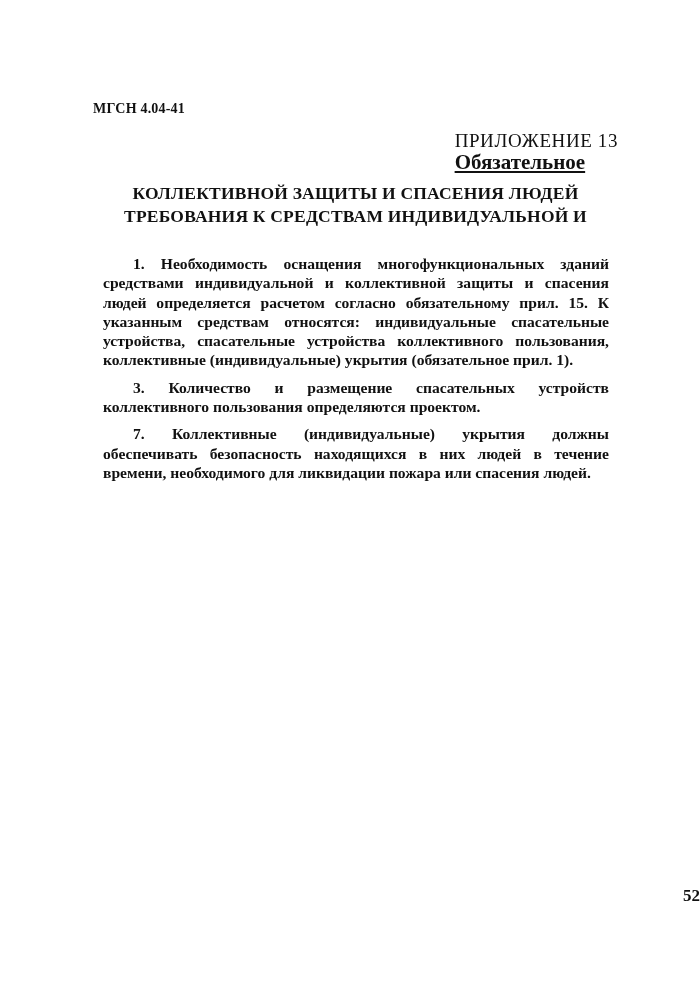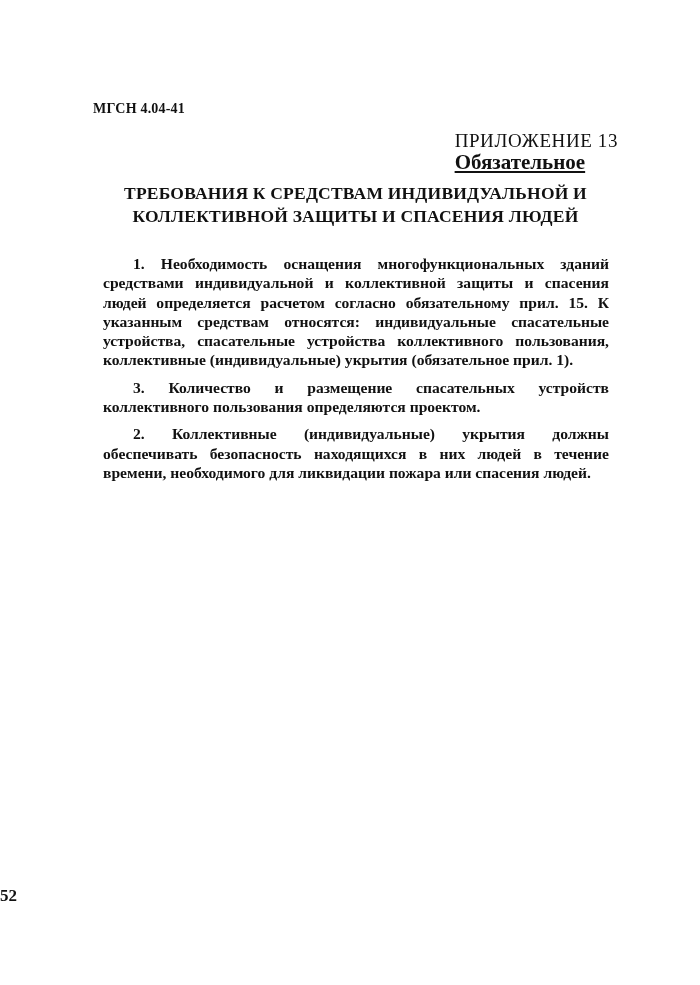--- a/index.html
+++ b/index.html
@@ -19,38 +19,38 @@
   .heading {
     position: absolute; left: 93px; width: 525px; top: 182px; text-align: center;
     font-size: 17.5px; font-weight: bold; line-height: 23px; letter-spacing: 0.2px;
   }
   .body-text {
     position: absolute; left: 95px; width: 522px; top: 246px;
     font-size: 15.6px; font-weight: bold; line-height: 19.3px; text-align: justify;
   }
   .body-text p { margin: 8px; text-indent: 30px; text-align: justify; }
   .page-number {
-    position: absolute; left: 0; width: 700px; top: 886px; text-align: left;
+    position: absolute; left: 0; width: 700px; top: 886px; text-align: right;
     font-size: 17px; font-weight: bold;
   }
 </style>
 </head>
 <body>
 
 <div class="doc-code">МГСН 4.04-41</div>
 
 <div class="appendix">
   <div class="appendix-title">ПРИЛОЖЕНИЕ 13</div>
   <div class="appendix-status">Обязательное</div>
 </div>
 
 <div class="heading">
+  <div>КОЛЛЕКТИВНОЙ ЗАЩИТЫ И СПАСЕНИЯ ЛЮДЕЙ</div>
   <div>ТРЕБОВАНИЯ К СРЕДСТВАМ ИНДИВИДУАЛЬНОЙ И</div>
-  <div>КОЛЛЕКТИВНОЙ ЗАЩИТЫ И СПАСЕНИЯ ЛЮДЕЙ</div>
 </div>
 
 <div class="body-text">
   <p>1. Необходимость оснащения многофункциональных зданий средствами индивидуальной и коллективной защиты и спасения людей определяется расчетом согласно обязательному прил. 15. К указанным средствам относятся: индивидуальные спасательные устройства, спасательные устройства коллективного пользования, коллективные (индивидуальные) укрытия (обязательное прил. 1).</p>
   <p>3. Количество и размещение спасательных устройств коллективного пользования определяются проектом.</p>
-  <p>2. Коллективные (индивидуальные) укрытия должны обеспечивать безопасность находящихся в них людей в течение времени, необходимого для ликвидации пожара или спасения людей.</p>
+  <p>7. Коллективные (индивидуальные) укрытия должны обеспечивать безопасность находящихся в них людей в течение времени, необходимого для ликвидации пожара или спасения людей.</p>
 </div>
 
 <div class="page-number">52</div>
 
 </body></html>

